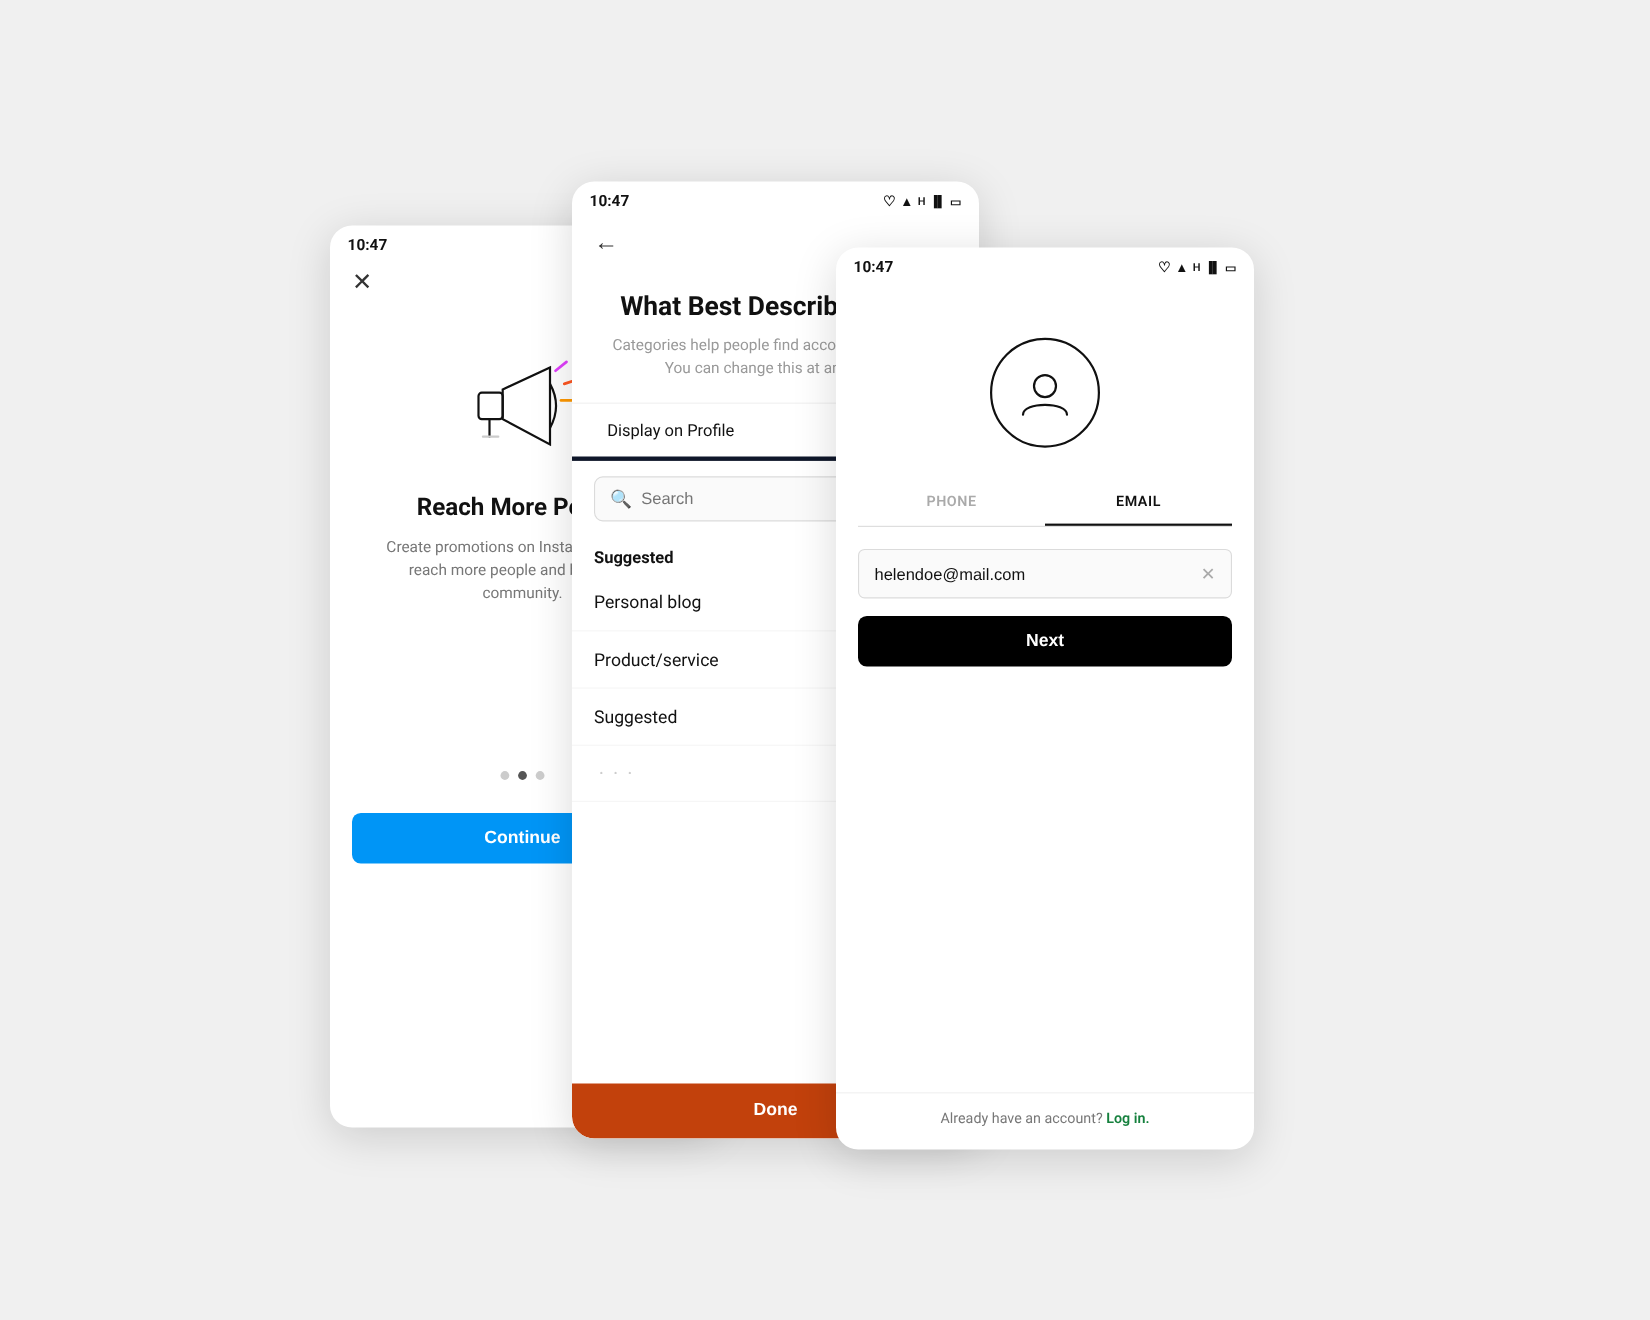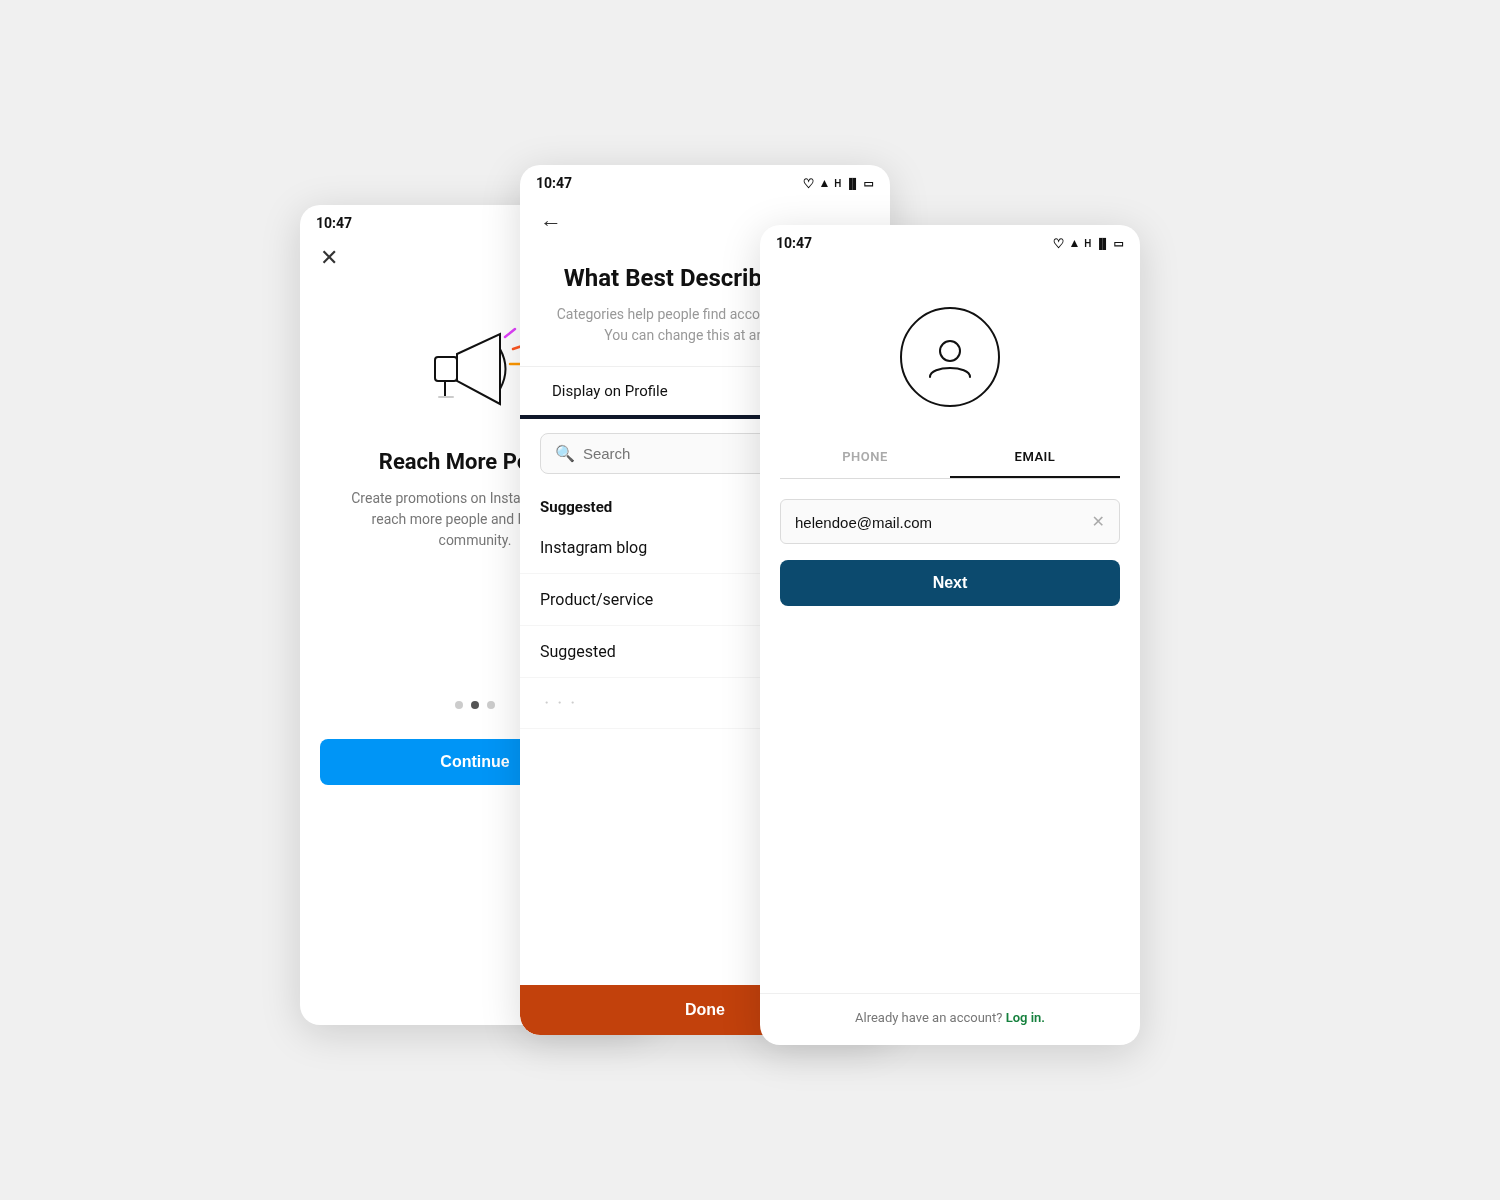--- a/index.html
+++ b/index.html
@@ -319,21 +319,21 @@
 
     .clear-btn {
       font-size: 16px;
       color: #aaa;
       cursor: pointer;
     }
 
     .btn-next {
       margin: 0 20px;
       width: calc(100% - 40px);
-      background: #0c4a6e;
+      background: #000000;
       color: #fff;
       border: none;
       border-radius: 8px;
       padding: 14px;
       font-size: 16px;
       font-weight: 600;
       cursor: pointer;
     }
 
     .screen-3 .footer {
@@ -424,21 +424,21 @@
       <div class="toggle"></div>
     </div>
 
     <div class="search-box">
       <span class="search-icon-svg">🔍</span>
       <input type="text" placeholder="Search" style="">
     </div>
 
     <div class="section-label">Suggested</div>
 
-    <div class="category-item">Instagram blog</div>
+    <div class="category-item">Personal blog</div>
     <div class="category-item">Product/service</div>
     <div class="category-item">Suggested</div>
     <div class="category-item" style="color:#ccc;font-size:13px;">・・・</div>
 
     <button class="btn-done">Done</button>
   </div>
 
   <div class="phone-screen screen-3">
     <div class="status-bar">
       <span class="time">10:47</span>

